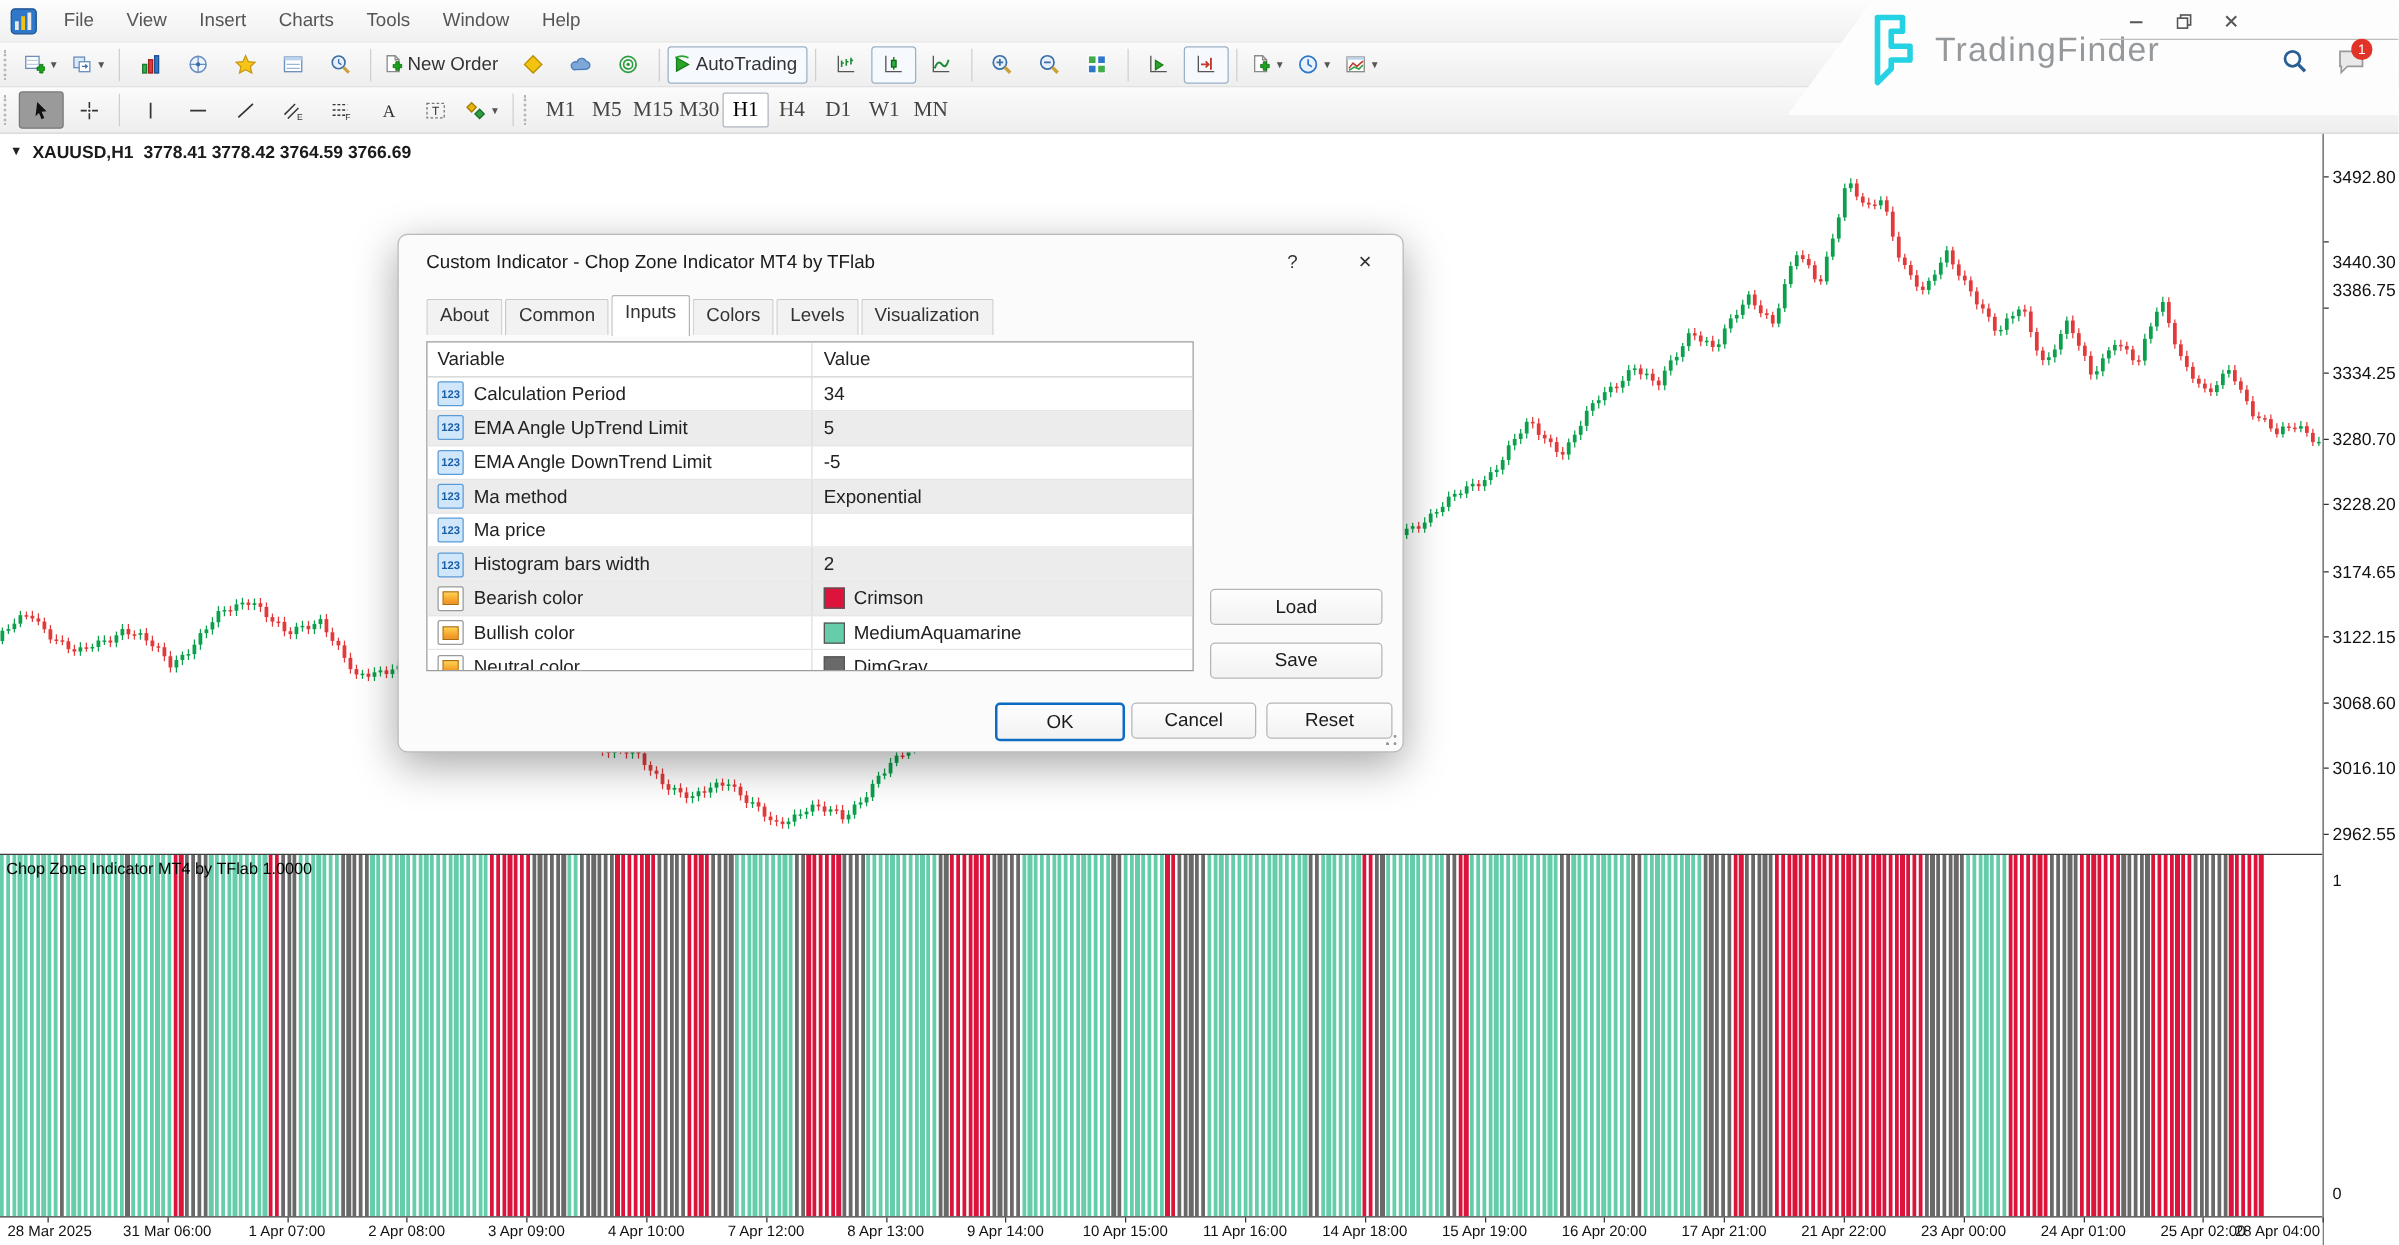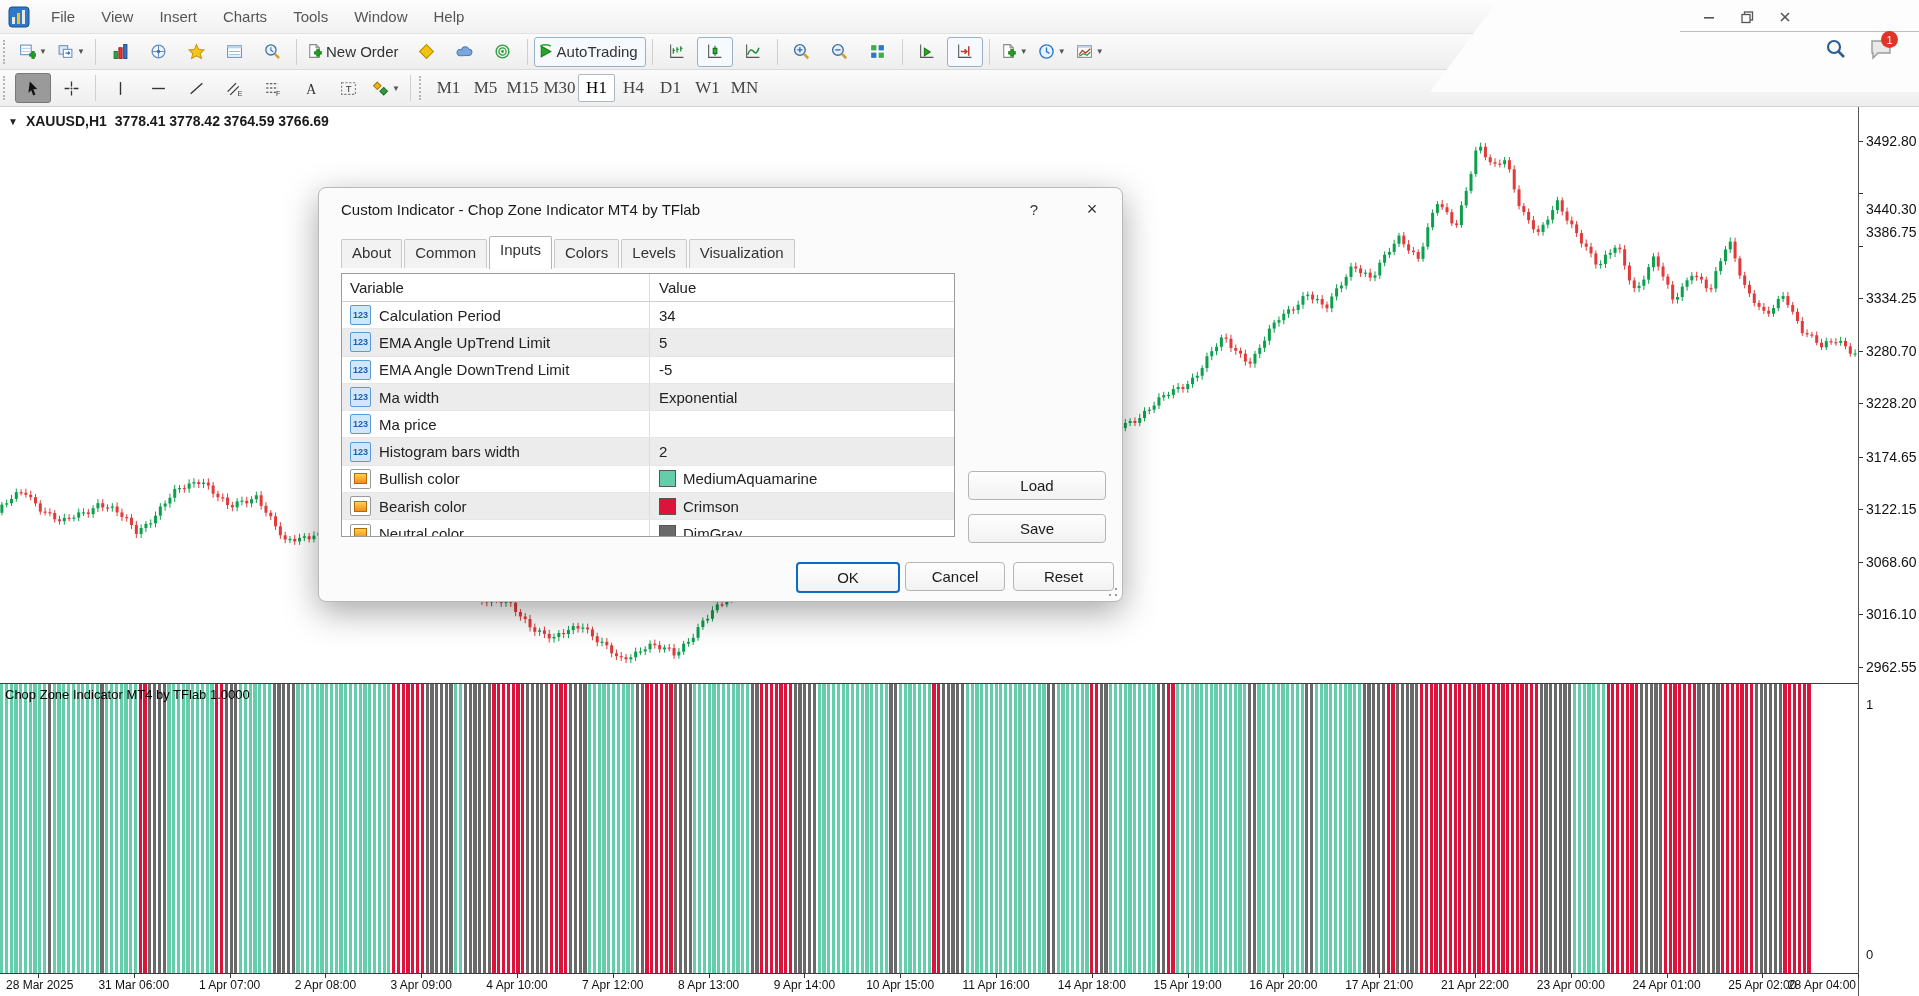--- a/index.html
+++ b/index.html
@@ -1667,20 +1667,26 @@
     <div class="timelab" style="left: 1570.8px;">23 Apr 00:00</div>
     <div class="ttick" style="left: 1666.6px;"></div>
     <div class="timelab" style="left: 1666.6px;">24 Apr 01:00</div>
     <div class="ttick" style="left: 1762.4px;"></div>
     <div class="timelab" style="left: 1762.4px;">25 Apr 02:00</div>
     <div class="ttick" style="left: 1858.2px;"></div>
     <div class="timelab" style="left: auto; right: 2px; transform: none;">28 Apr 04:00</div>
   </div>
 
 <div id="watermark">
+  <div id="brand">
+    <svg width="48" height="60" viewBox="0 0 48 60">
+      <path d="M14 4 H34 V15 H25 V27 H40 V38 H25 V45 L14 56 Z" fill="none" stroke="#25d2e4" stroke-width="4.5" stroke-linejoin="round"></path>
+    </svg>
+    <span id="brand-text">TradingFinder</span>
+  </div>
   <div id="win-controls">
     <span class="wc">
       <svg width="12" height="12" viewBox="0 0 12 12">
           <rect x="1" y="6" width="10" height="1.6" fill="#555"></rect>
         </svg>
     </span>
     <span class="wc">
       <svg width="13" height="13" viewBox="0 0 13 13">
         <rect x="3.5" y="1" width="8" height="8" fill="none" stroke="#555" stroke-width="1.3"></rect>
         <rect x="1" y="3.5" width="8" height="8" fill="#fdfdfd" stroke="#555" stroke-width="1.3"></rect>
@@ -1749,63 +1755,63 @@
           <span class="ic-num">123</span>
           <span>EMA Angle DownTrend Limit</span>
         </div>
         <div class="cell-val">
           <span>-5</span>
         </div>
       </div>
       <div class="trow alt">
         <div class="cell-var">
           <span class="ic-num">123</span>
-          <span>Ma width</span>
+          <span>Ma method</span>
         </div>
         <div class="cell-val">
           <span>Exponential</span>
         </div>
       </div>
       <div class="trow">
         <div class="cell-var">
           <span class="ic-num">123</span>
           <span>Ma price</span>
         </div>
       </div>
       <div class="trow alt">
         <div class="cell-var">
           <span class="ic-num">123</span>
           <span>Histogram bars width</span>
         </div>
         <div class="cell-val">
           <span>2</span>
         </div>
       </div>
+      <div class="trow alt">
+        <div class="cell-var">
+          <span class="ic-col">
+            <span></span>
+          </span>
+          <span>Bearish color</span>
+        </div>
+        <div class="cell-val">
+          <span class="swatch" style="background:#DC143C"></span>
+          <span>Crimson</span>
+        </div>
+      </div>
       <div class="trow">
         <div class="cell-var">
           <span class="ic-col">
             <span></span>
           </span>
           <span>Bullish color</span>
         </div>
         <div class="cell-val">
           <span class="swatch" style="background:#66CDAA"></span>
           <span>MediumAquamarine</span>
-        </div>
-      </div>
-      <div class="trow alt">
-        <div class="cell-var">
-          <span class="ic-col">
-            <span></span>
-          </span>
-          <span>Bearish color</span>
-        </div>
-        <div class="cell-val">
-          <span class="swatch" style="background:#DC143C"></span>
-          <span>Crimson</span>
         </div>
       </div>
       <div class="trow">
         <div class="cell-var">
           <span class="ic-col">
             <span></span>
           </span>
           <span>Neutral color</span>
         </div>
         <div class="cell-val">

